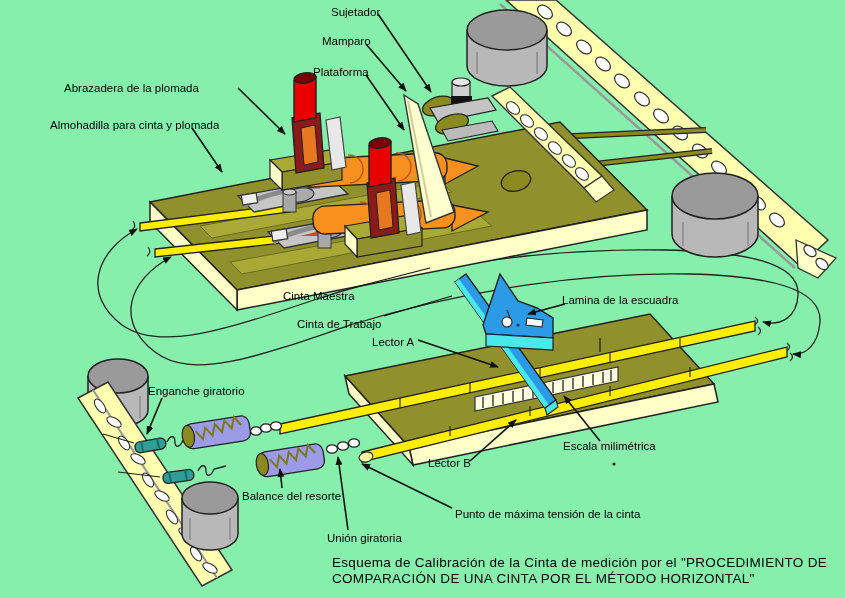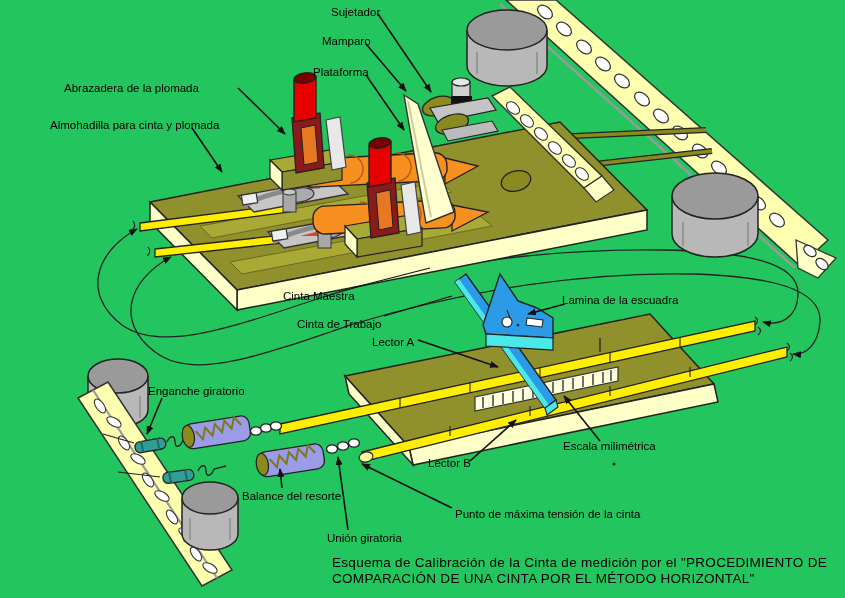--- a/index.html
+++ b/index.html
@@ -1,16 +1,16 @@
 <!DOCTYPE html>
 <html><head>
 <meta charset="utf-8">
 <style>
   html,body{margin:0;padding:0;background:#ffffff;}
-  .stage{position:relative;width:845px;height:598px;background:#22c55e;overflow:hidden;
+  .stage{position:relative;width:845px;height:598px;background:#86efac;overflow:hidden;
          font-family:"Liberation Sans", sans-serif;}
   svg{display:block}
   text{fill:#000;font-family:"Liberation Sans", sans-serif;}
   .lbl{font-size:11.5px;}
   .cap{font-size:13.5px;letter-spacing:.3px;}
 </style>
 </head>
 <body>
 
 <div class="stage">

